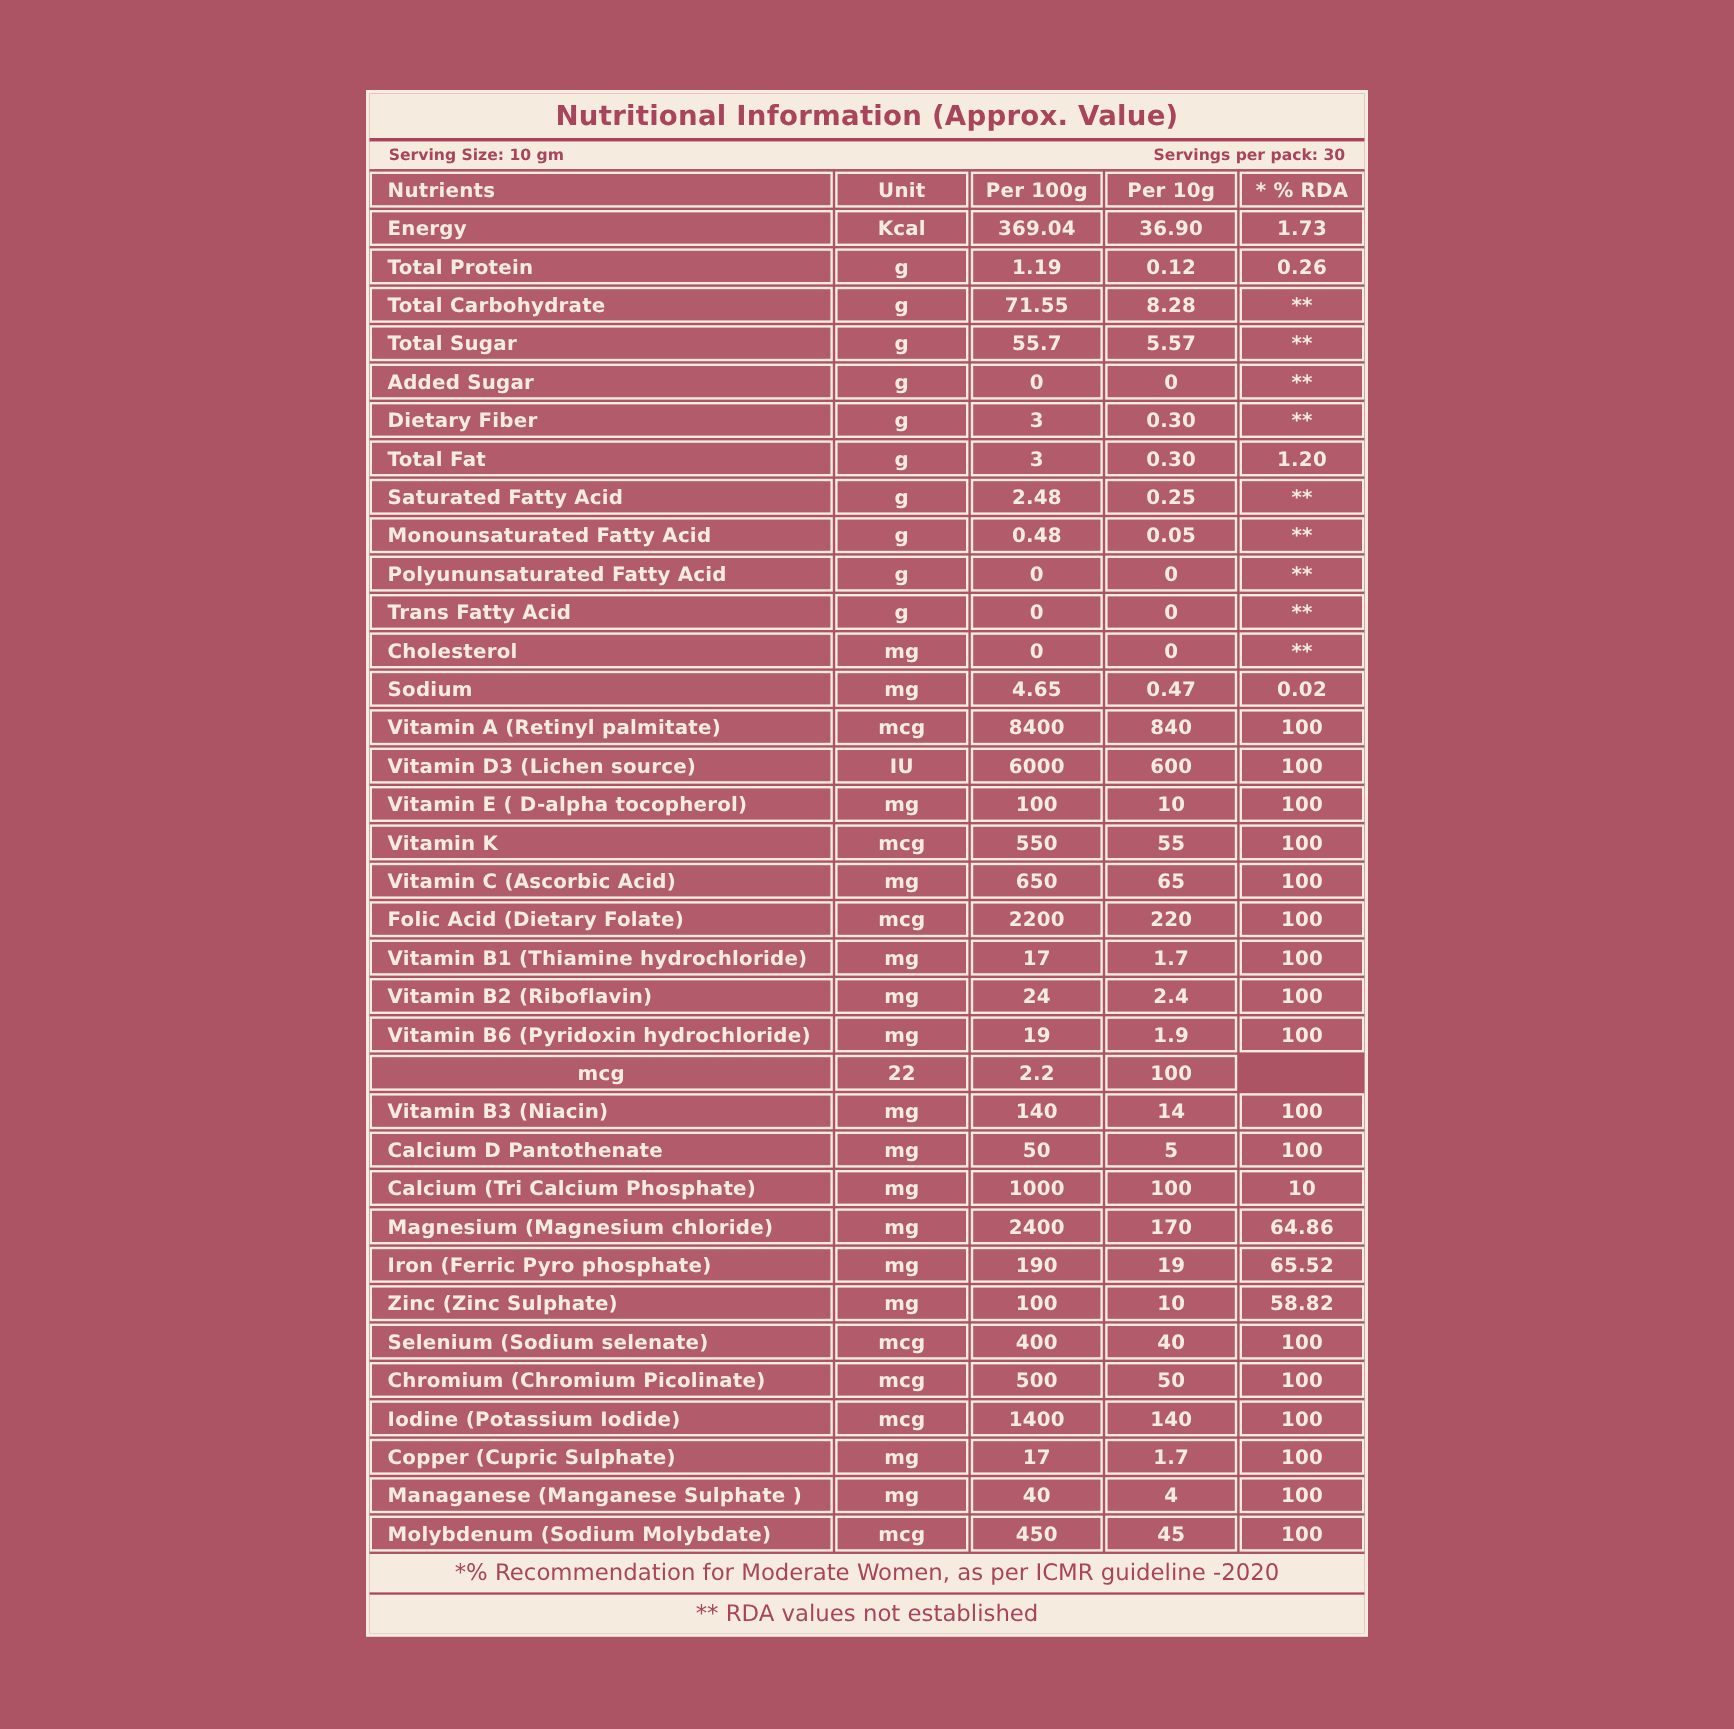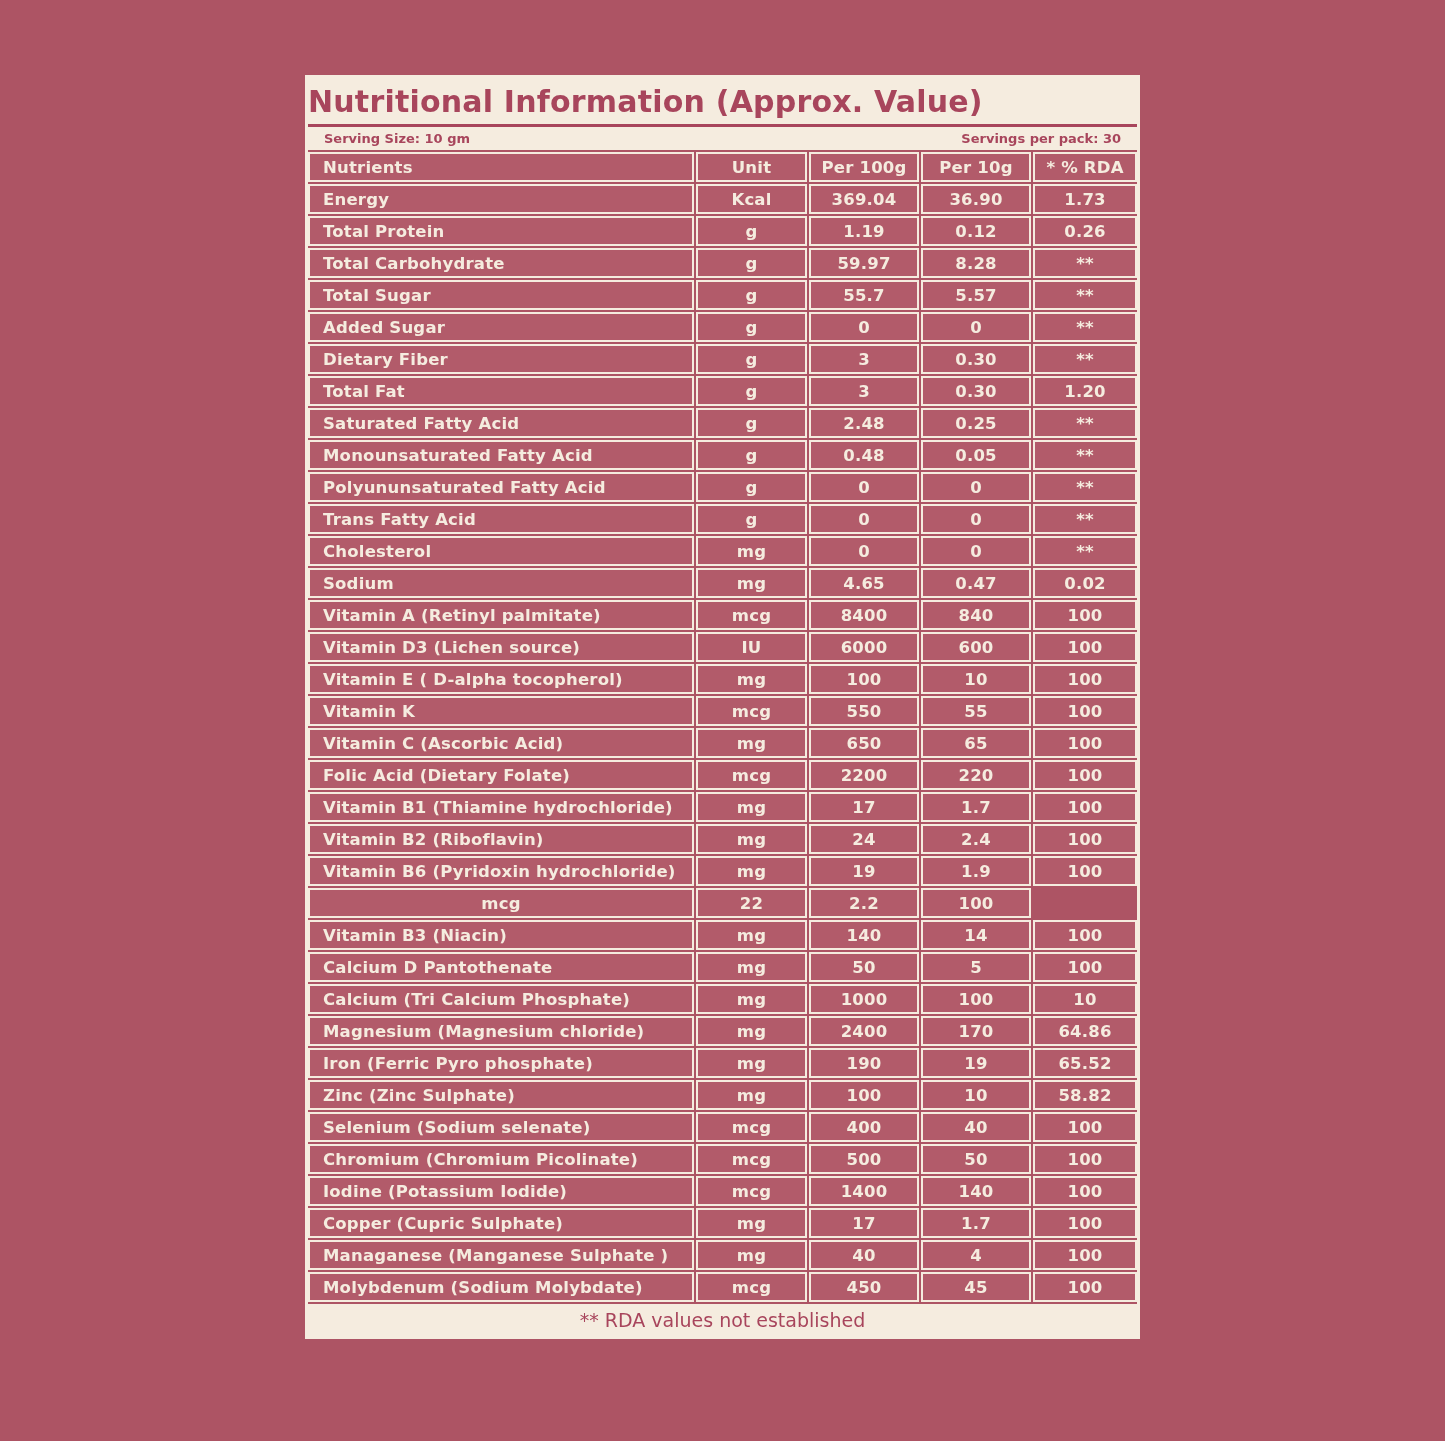--- a/index.html
+++ b/index.html
@@ -18,23 +18,23 @@
   .card{
     position:absolute;
     left:305px; top:75px;
     width:835px;
     background:var(--page-bg);
     border:3px solid var(--cream);
   }
   .title-row{
     background:var(--cream);
     color:var(--accent);
-    font-size:30px;
+    font-size:23px;
     font-weight:bold;
-    text-align:left;
+    text-align:center;
     padding:6px 0 5px 0;
     border-bottom:3px solid var(--accent);
     letter-spacing:.2px;
   }
   .serving-row{
     background:var(--cream);
     color:var(--accent);
     font-size:13px;
     font-weight:bold;
     display:flex;
@@ -115,21 +115,21 @@
     <div class="cell name">Total Protein</div>
     <div class="cell">g</div>
     <div class="cell">1.19</div>
     <div class="cell">0.12</div>
     <div class="cell">0.26</div>
   </div>
 
   <div class="row">
     <div class="cell name">Total Carbohydrate</div>
     <div class="cell">g</div>
-    <div class="cell">59.97</div>
+    <div class="cell">71.55</div>
     <div class="cell">8.28</div>
     <div class="cell">**</div>
   </div>
 
   <div class="row">
     <div class="cell name">Total Sugar</div>
     <div class="cell">g</div>
     <div class="cell">55.7</div>
     <div class="cell">5.57</div>
     <div class="cell">**</div>
@@ -377,15 +377,16 @@
   <div class="row">
     <div class="cell name">Molybdenum (Sodium Molybdate)</div>
     <div class="cell">mcg</div>
     <div class="cell">450</div>
     <div class="cell">45</div>
     <div class="cell">100</div>
   </div>
 </div>
   </div>
 
+  <div class="footnote first">*% Recommendation for Moderate Women, as per ICMR guideline -2020</div>
   <div class="footnote">** RDA values not established</div>
 
 </div>
 
 </body></html>

